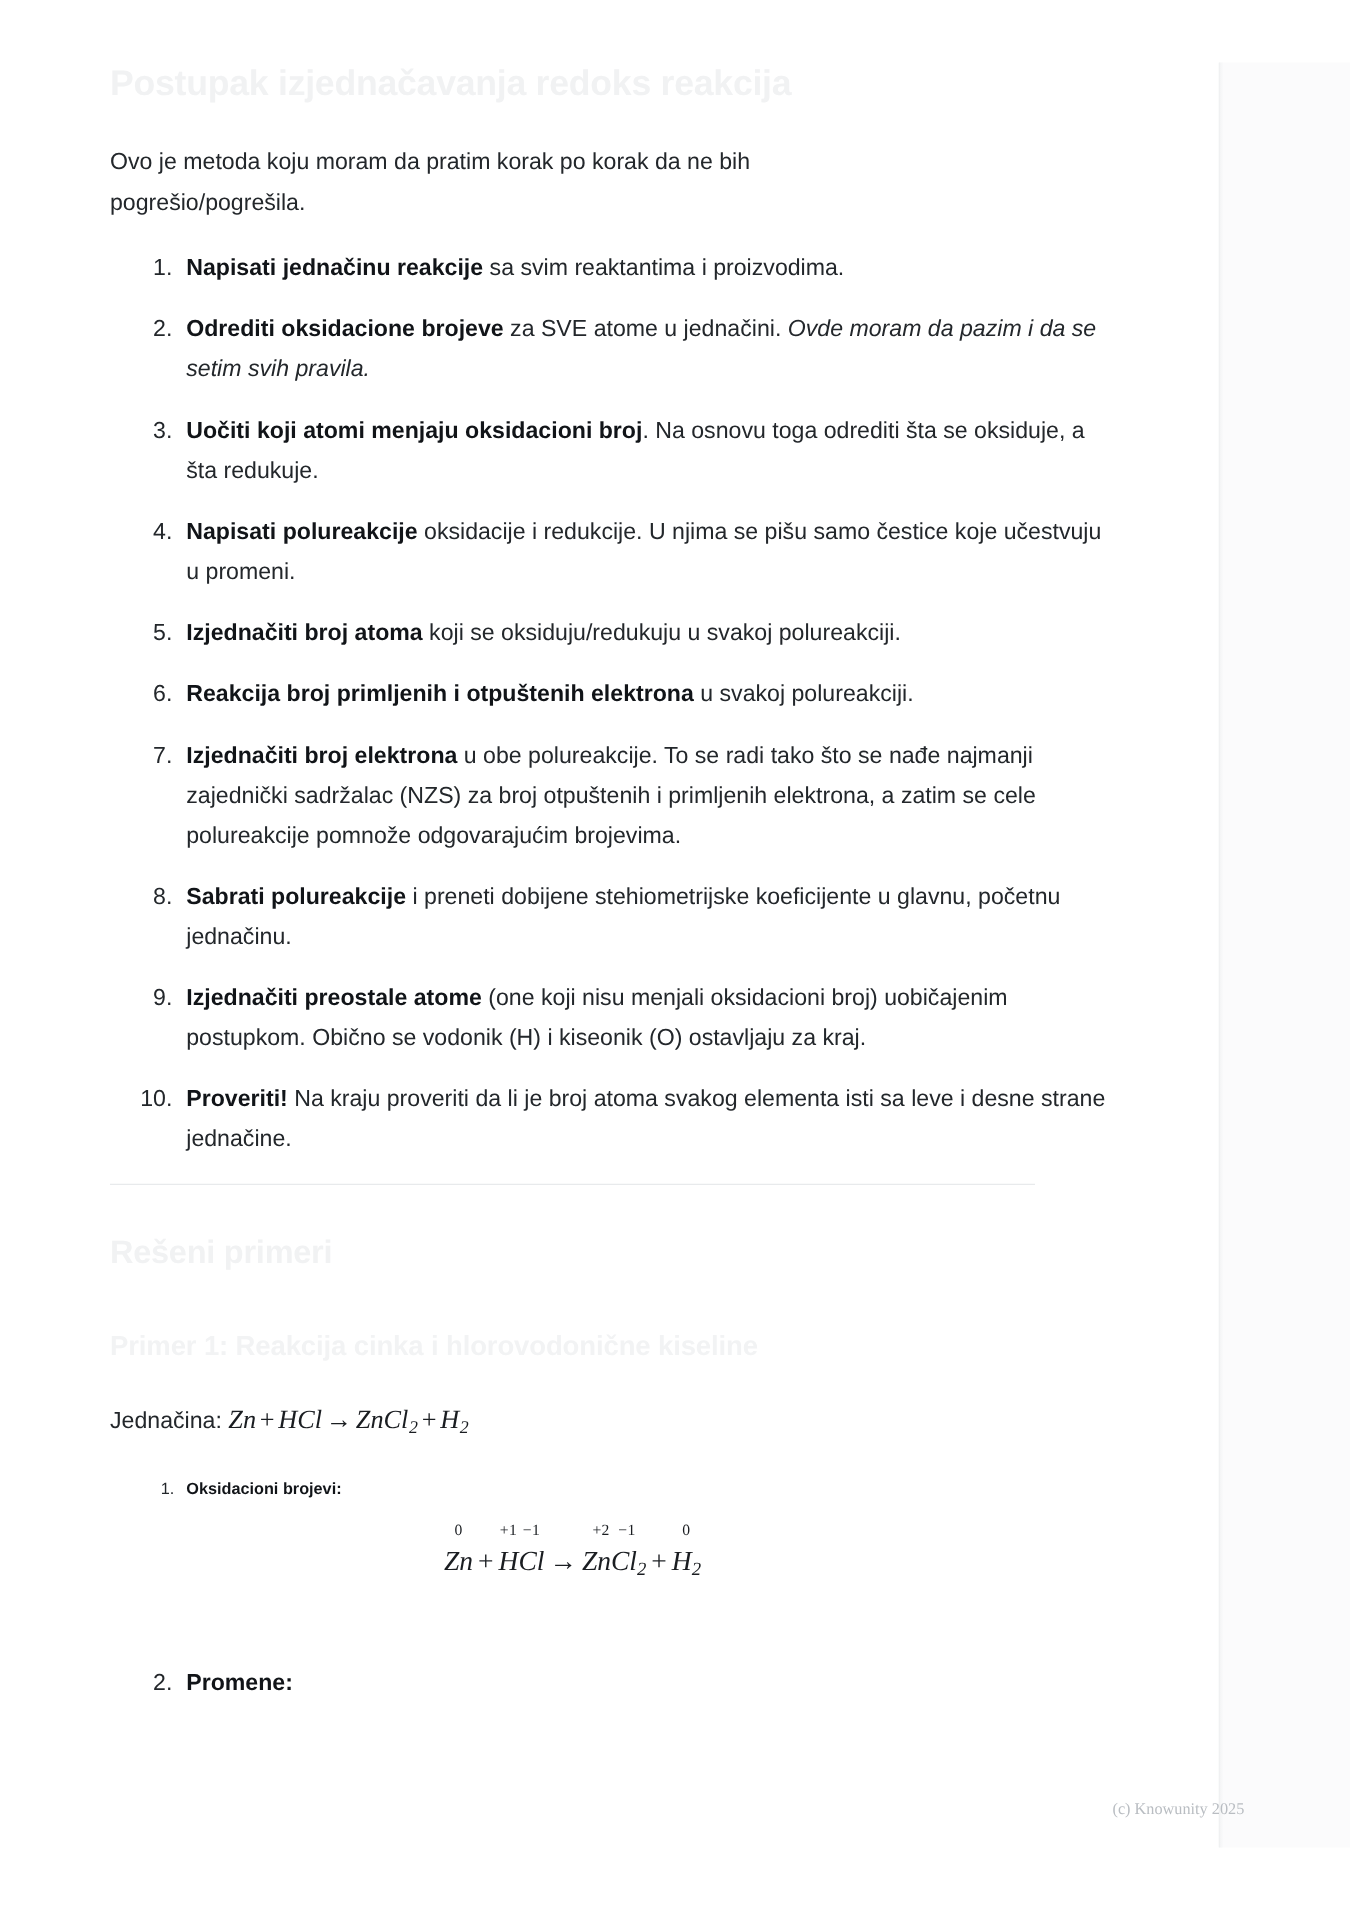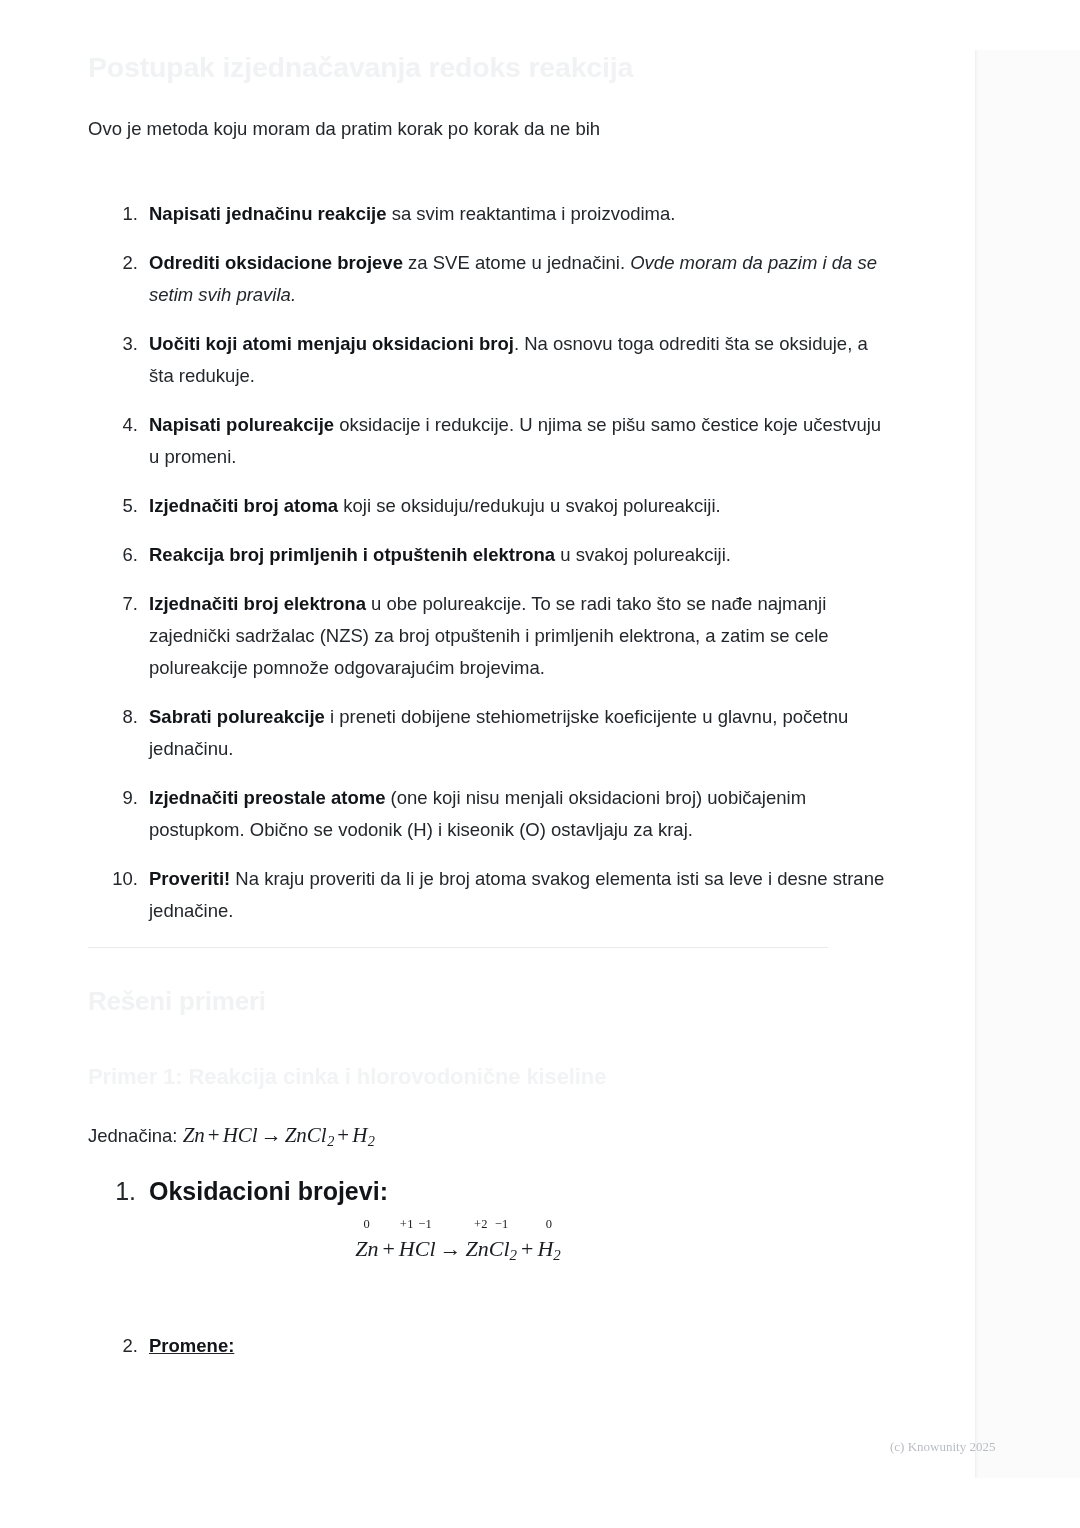--- a/index.html
+++ b/index.html
@@ -173,21 +173,21 @@
 
   
   ol.example-steps {
     position: absolute;
     top: 1175px;
     left: 0;
     width: 748px;
     margin: 0;
     padding-left: 55px;
     list-style: decimal;
-    font-size: 25px;
+    font-size: 13px;
     line-height: 32px;
     color: #23272b;
   }
   ol.example-steps > li { margin: 0; padding-left: 6px; }
 
   
   .formula-block {
     position: absolute;
     top: 1236px;
     left: 0;
@@ -230,21 +230,20 @@
     position: absolute;
     top: 1330px;
     left: 0;
     width: 748px;
     margin: 0;
     padding-left: 55px;
     list-style: decimal;
     font-size: 18.5px;
     line-height: 32px;
     color: #23272b;
-    text-decoration: underline;
   }
   ol.promene > li { margin: 0; padding-left: 6px; }
   ol.promene ul {
     margin: 22px 0 0 0;
     padding-left: 34px;
     list-style: disc;
   }
   ol.promene ul > li {
     margin: 0;
     padding-left: 8px;
@@ -268,21 +267,21 @@
 <body>
 
 <div class="page">
 
   <div class="side-strip"></div>
 
   <div class="content">
 
     <h1 class="doc-title">Postupak izjednačavanja redoks reakcija</h1>
 
-    <p class="intro"><span>Ovo je metoda koju moram da pratim korak po korak da ne bih</span> </p>
+    <p class="intro"><span>Ovo je metoda koju moram da pratim korak po korak da ne bih</span> <span class="lastline">pogrešio/pogrešila.</span></p>
 
     <ol class="steps">
       <li><b>Napisati jednačinu reakcije</b><span> sa svim reaktantima i proizvodima.</span></li>
       <li><b>Odrediti oksidacione brojeve</b><span> za SVE atome u jednačini. </span><i>Ovde moram da pazim i da se setim svih pravila.</i></li>
       <li><b>Uočiti koji atomi menjaju oksidacioni broj</b><span>. Na osnovu toga odrediti šta se oksiduje, a šta redukuje.</span></li>
       <li><b>Napisati polureakcije</b><span> oksidacije i redukcije. U njima se pišu samo čestice koje učestvuju u promeni.</span></li>
       <li><b>Izjednačiti broj atoma</b><span> koji se oksiduju/redukuju u svakoj polureakciji.</span></li>
       <li><b>Reakcija broj primljenih i otpuštenih elektrona</b><span> u svakoj polureakciji.</span></li>
       <li><b>Izjednačiti broj elektrona</b><span> u obe polureakcije. To se radi tako što se nađe najmanji zajednički sadržalac (NZS) za broj otpuštenih i primljenih elektrona, a zatim se cele polureakcije pomnože odgovarajućim brojevima.</span></li>
       <li><b>Sabrati polureakcije</b><span> i preneti dobijene stehiometrijske koeficijente u glavnu, početnu jednačinu.</span></li>

